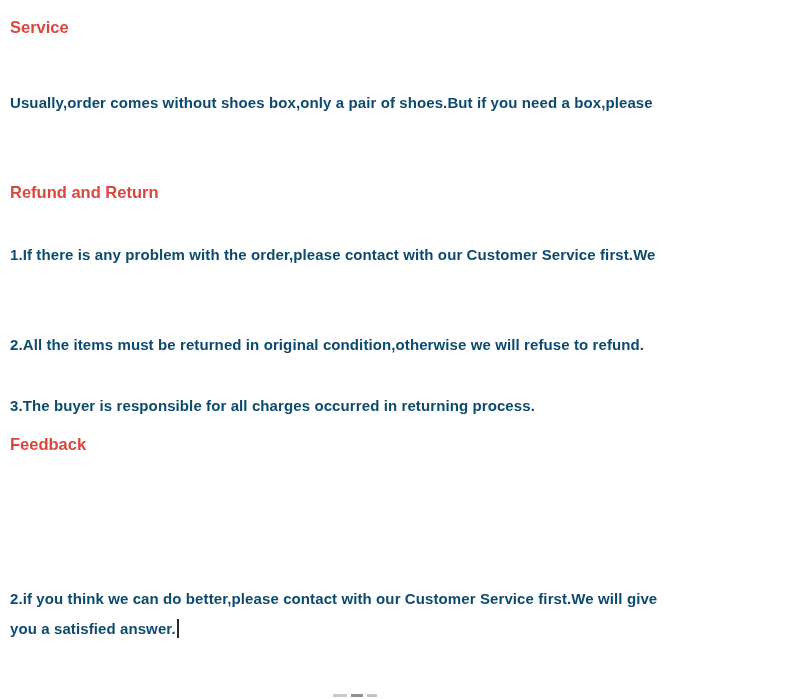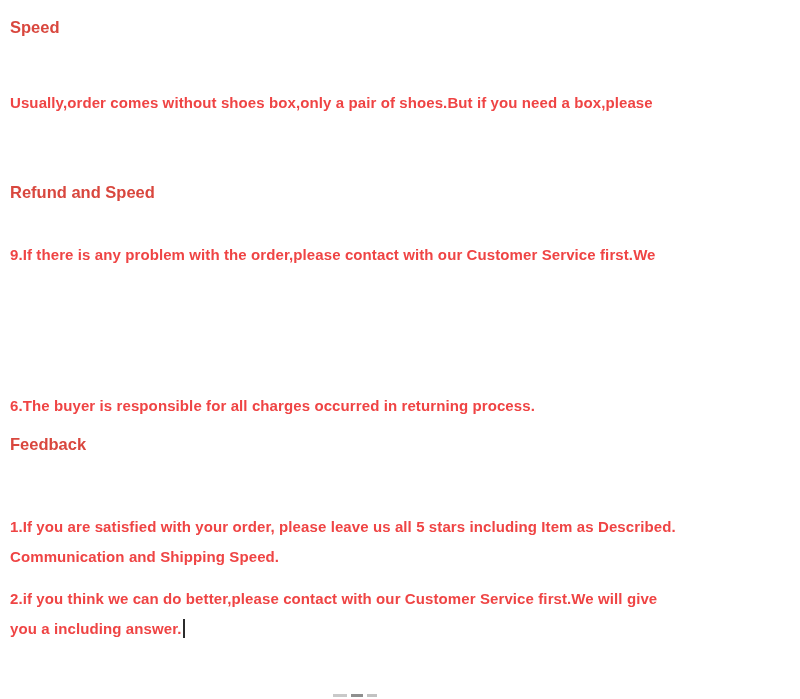--- a/index.html
+++ b/index.html
@@ -27,21 +27,21 @@
     color: #d9473e;
     line-height: 22px;
     white-space: nowrap;
   }
   .para {
     position: absolute;
     left: 10px;
     width: 788px;
     font-size: 15px;
     font-weight: bold;
-    color: #ef4444;
+    color: #0c4a6e;
   }
   .line {
     line-height: 30px;
     white-space: nowrap;
     letter-spacing: 0.1px;
   }
   .caret {
     display: inline-block;
     width: 2px;
     height: 19px;
@@ -65,46 +65,45 @@
   }
   .cf-1 { width: 14px; background: #c9c9c9; }
   .cf-2 { width: 12px; background: #8f8f8f; }
   .cf-3 { width: 10px; background: #c2c2c2; }
 </style>
 </head>
 <body>
 
 <div class="page">
 
-  <div class="heading" style="top:16px">Speed</div>
+  <div class="heading" style="top:16px">Service</div>
 
   <div class="para" style="top:88px">
     <div class="line">Usually,order comes without shoes box,only a pair of shoes.But if you need a box,please</div>
   </div>
 
-  <div class="heading" style="top:181px">Refund and Speed</div>
+  <div class="heading" style="top:181px">Refund and Return</div>
 
   <div class="para" style="top:240px">
-    <div class="line">9.If there is any problem with the order,please contact with our Customer Service first.We</div>
+    <div class="line">1.If there is any problem with the order,please contact with our Customer Service first.We</div>
   </div>
 
+  <div class="para" style="top:330px">
+    <div class="line">2.All the items must be returned in original condition,otherwise we will refuse to refund.</div>
+  </div>
 
   <div class="para" style="top:391px">
-    <div class="line">6.The buyer is responsible for all charges occurred in returning process.</div>
+    <div class="line">3.The buyer is responsible for all charges occurred in returning process.</div>
   </div>
 
   <div class="heading" style="top:433px">Feedback</div>
 
-  <div class="para" style="top:512px">
-    <div class="line">1.If you are satisfied with your order, please leave us all 5 stars including Item as Described.</div>
-    <div class="line">Communication and Shipping Speed.</div>
-  </div>
 
   <div class="para" style="top:584px">
     <div class="line">2.if you think we can do better,please contact with our Customer Service first.We will give</div>
-    <div class="line"><span>you a including answer.</span><span class="caret"></span></div>
+    <div class="line"><span>you a satisfied answer.</span><span class="caret"></span></div>
   </div>
 
   <div class="cutoff-fragment">
     <i class="cf-1"></i><i class="cf-2"></i><i class="cf-3"></i>
   </div>
 
 </div>
 
 </body></html>

